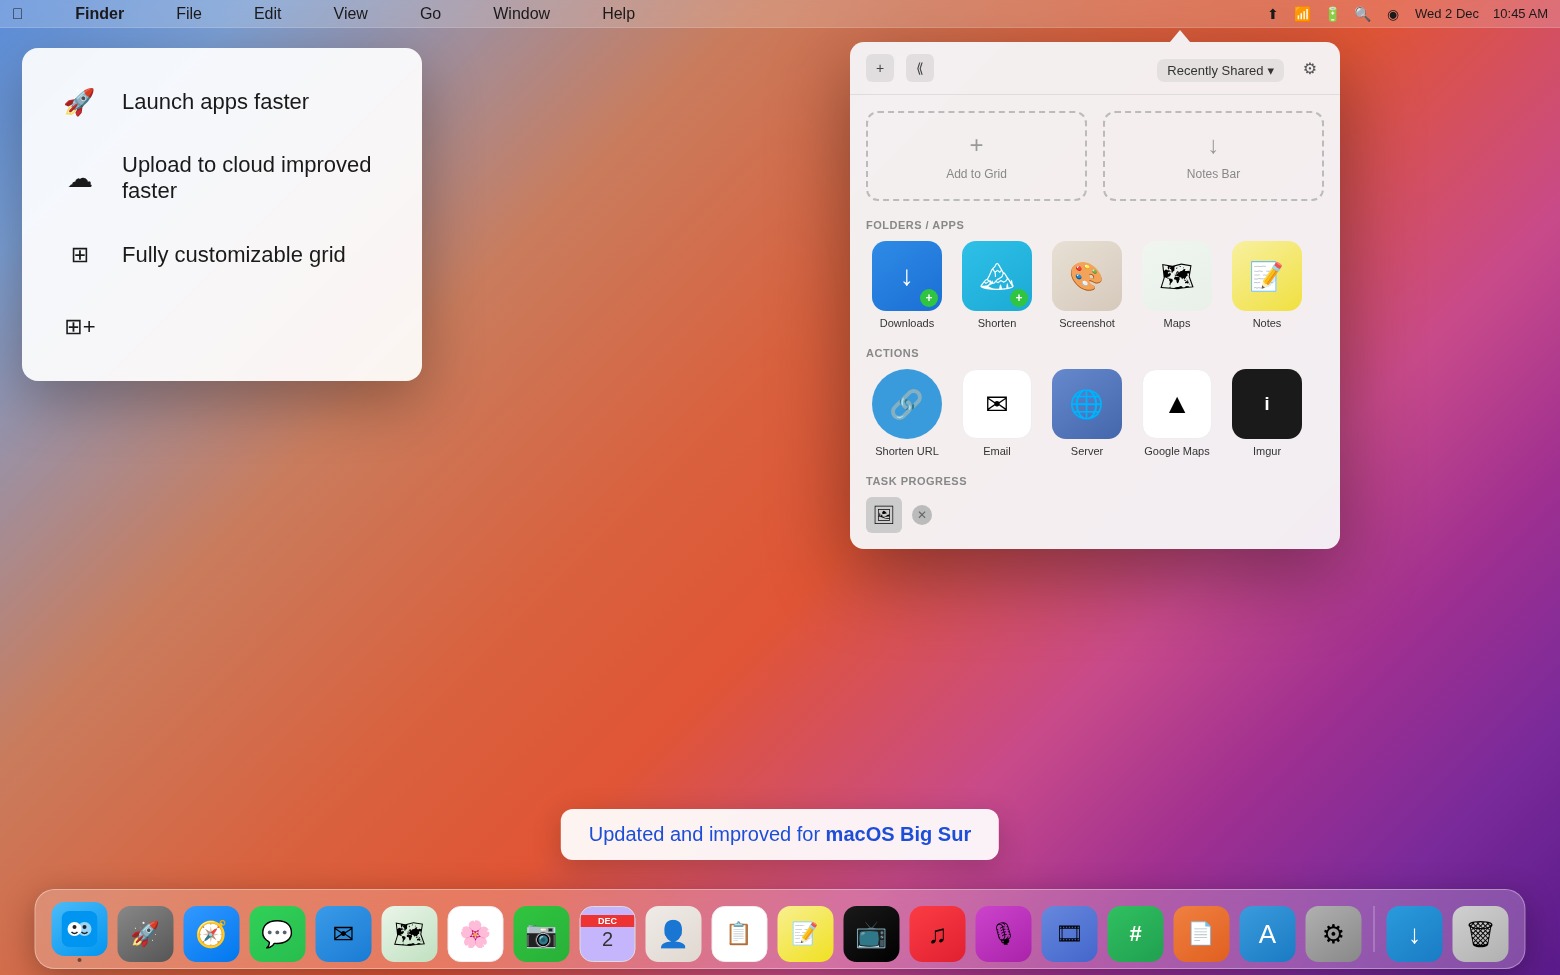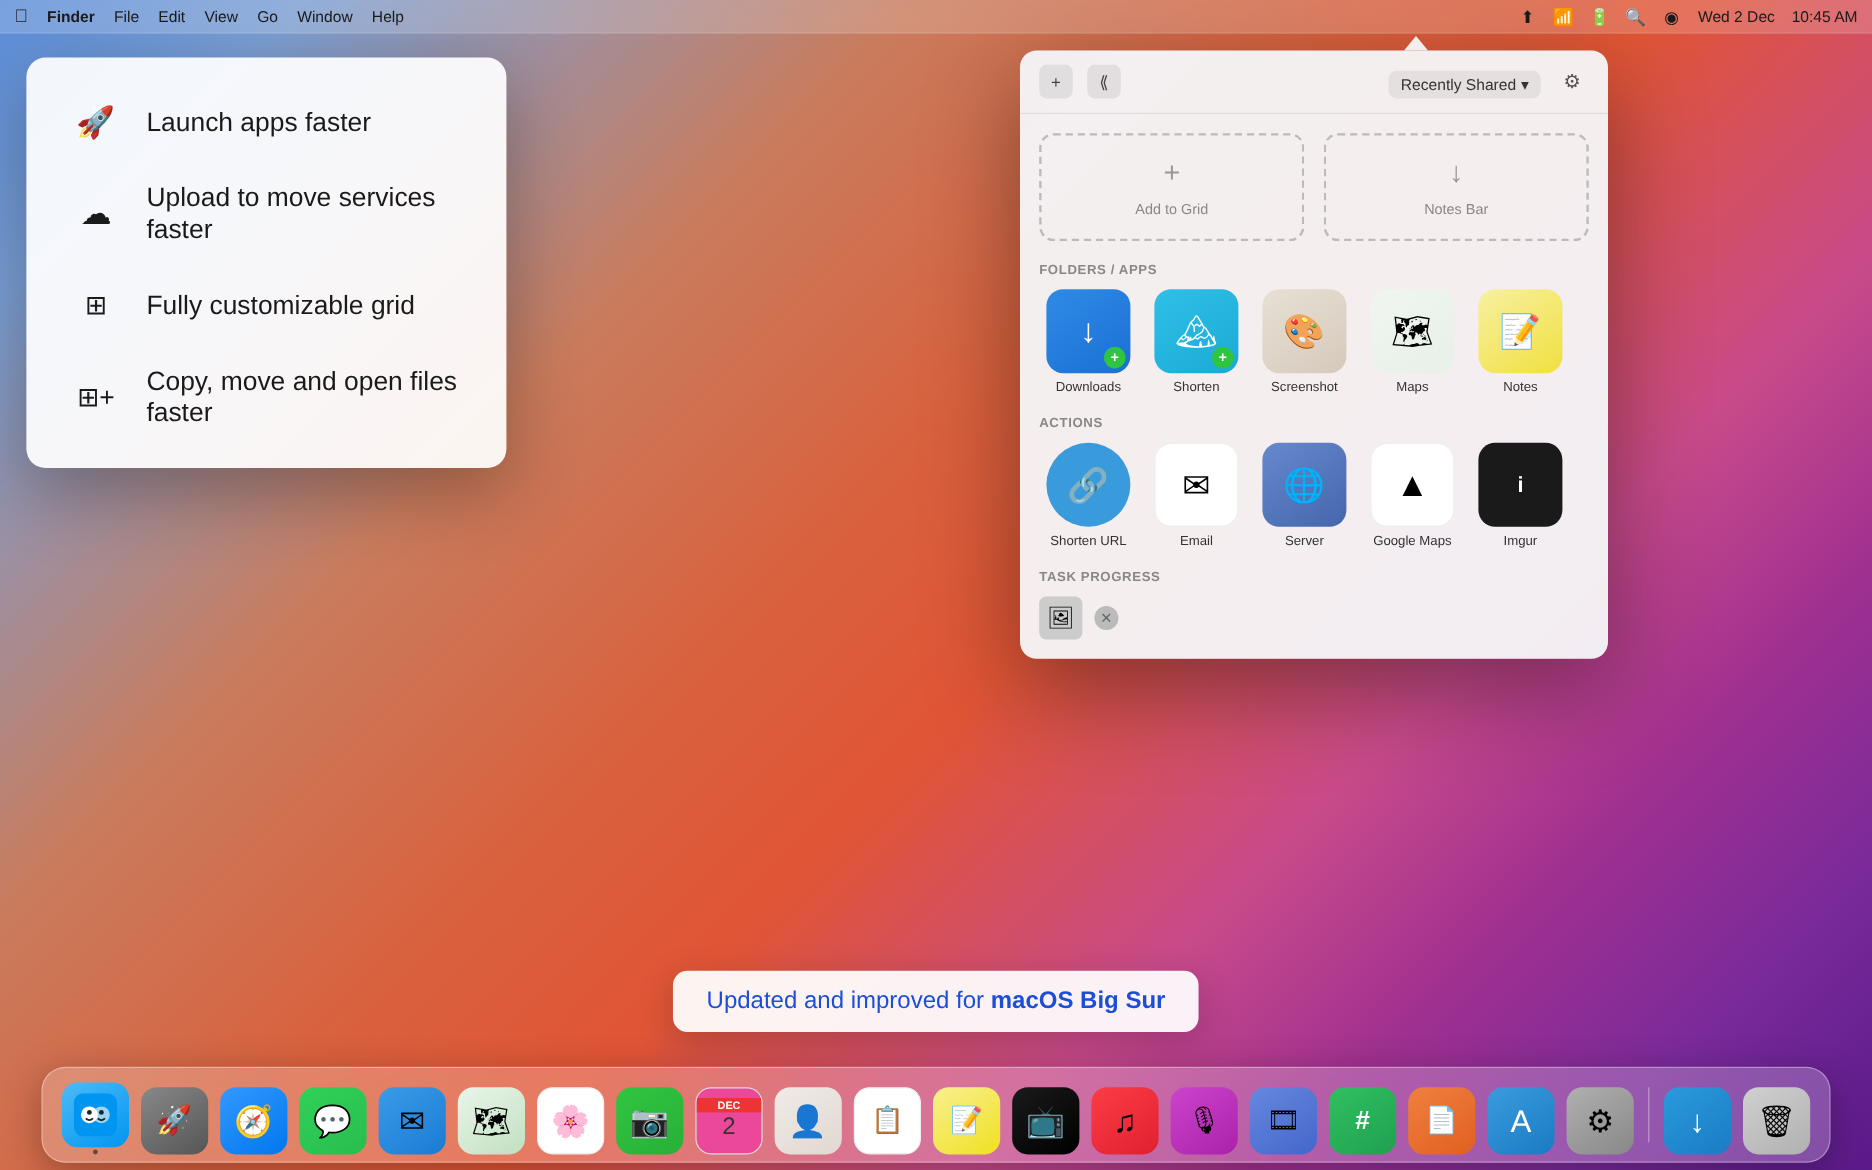--- a/index.html
+++ b/index.html
@@ -49,24 +49,25 @@
       display: flex;
       align-items: center;
       gap: 16px;
     }
     .menubar-apple {
       font-size: 15px;
       color: #1a1a1a;
       cursor: default;
     }
     .menubar-item {
-      font-size: 13px;
+      font-size: 16px;
       color: #1a1a1a;
       font-weight: 500;
       cursor: default;
+      margin-left: 36px;
     }
     .menubar-item.bold {
       font-weight: 700;
     }
     .menubar-right {
       margin-left: auto;
       display: flex;
       align-items: center;
       gap: 14px;
     }
@@ -482,29 +483,28 @@
   </div>
 </div>
 
 <div class="feature-card">
   <div class="feature-item">
     <div class="feature-icon">🚀</div>
     <span class="feature-text">Launch apps faster</span>
   </div>
   <div class="feature-item">
     <div class="feature-icon">☁</div>
-    <span class="feature-text">Upload to move services faster</span>
+    <span class="feature-text">Upload to cloud improved faster</span>
   </div>
   <div class="feature-item">
     <div class="feature-icon" style="font-size:22px;">⊞</div>
     <span class="feature-text">Fully customizable grid</span>
   </div>
   <div class="feature-item">
     <div class="feature-icon" style="font-size:22px;">⊞+</div>
-    <span class="feature-text">Copy, move and open files faster</span>
   </div>
 </div>
 
 <div class="yoink-arrow"></div>
 
 <div class="yoink-panel">
 
   <div class="yoink-header">
     <div class="yoink-header-left">
       <button class="yoink-btn">+</button>
@@ -682,21 +682,21 @@
     </div>
   </div>
 
   <div class="dock-item">
     <div class="dock-icon" style="background: linear-gradient(145deg, #30c540, #28b038); border-radius:13px;">
       <span style="font-size:26px;">📷</span>
     </div>
   </div>
 
   <div class="dock-item">
-    <div class="dock-icon" style="background: #ec4899; border-radius:13px; border:1px solid #ddd; overflow:hidden; flex-direction:column; padding:4px;">
+    <div class="dock-icon" style="background: #c4b5fd; border-radius:13px; border:1px solid #ddd; overflow:hidden; flex-direction:column; padding:4px;">
       <span style="font-size:9px; color:#e33; font-weight:600; text-align:center; display:block; width:100%; background:#e33; color:white; margin:-4px -4px 2px -4px; padding:1px; width:calc(100% + 8px);">DEC</span>
       <span style="font-size:20px; font-weight:300; color:#333; line-height:1;">2</span>
     </div>
   </div>
 
   <div class="dock-item">
     <div class="dock-icon" style="background: linear-gradient(145deg, #f0ebe8, #e0d8d0); border-radius:13px;">
       <span style="font-size:26px;">👤</span>
     </div>
   </div>

